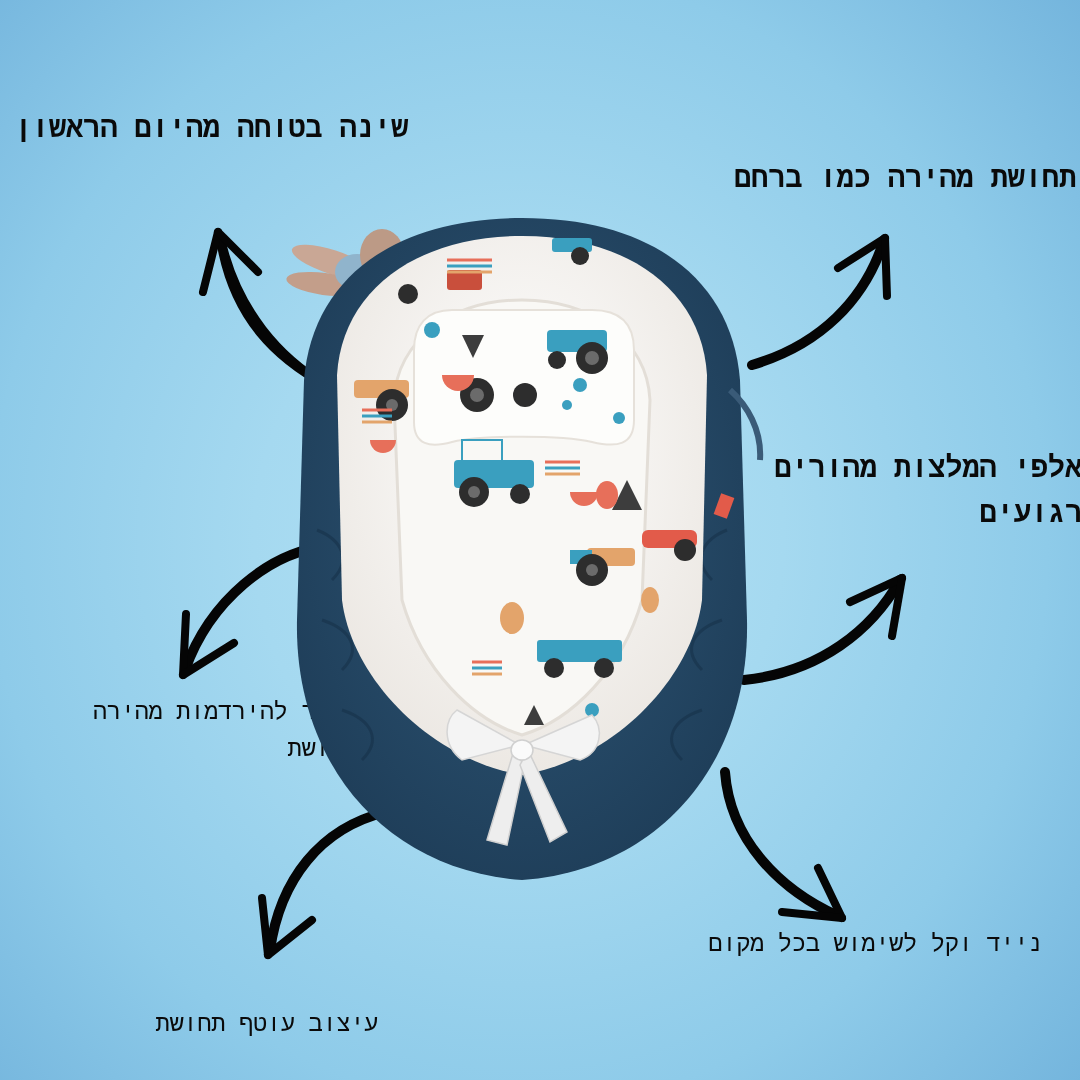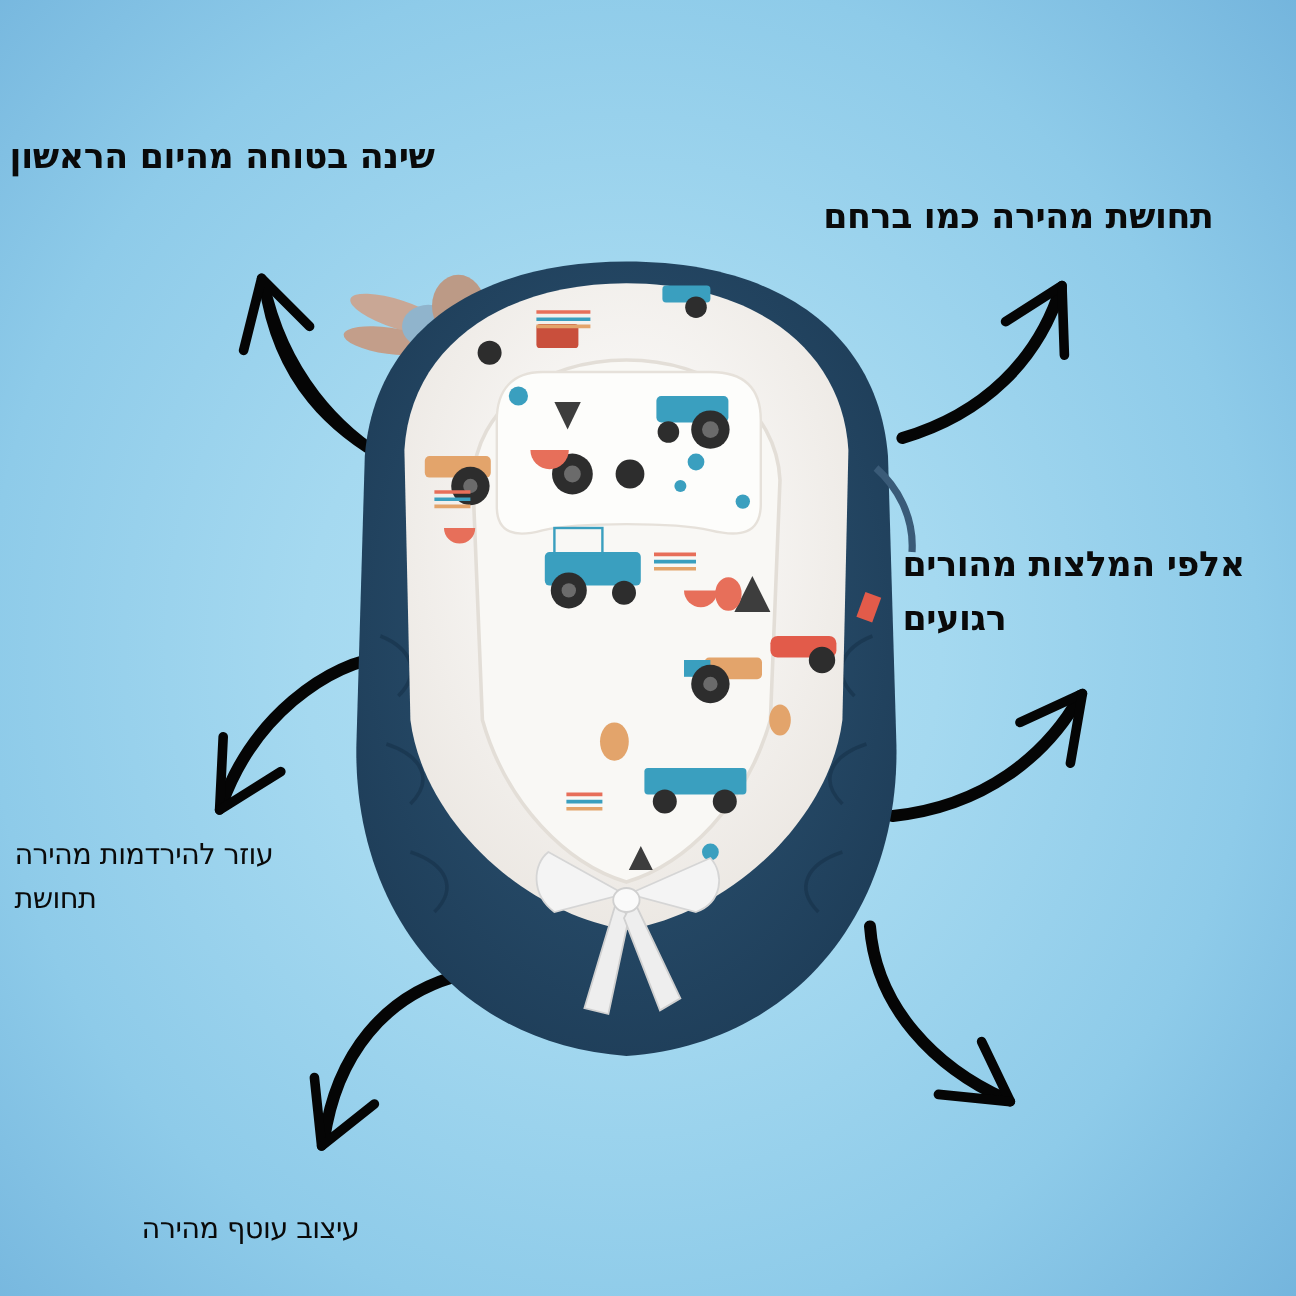--- a/index.html
+++ b/index.html
@@ -7,23 +7,24 @@
     body {
       position: relative;
       background: radial-gradient(ellipse 70% 75% at 48% 50%, #b3e2f5 0%, #a5d9f0 35%, #8ecbe9 70%, #74b5dd 100%);
       font-family: "DejaVu Sans", "Liberation Sans", sans-serif;
       color: #0a0a0a;
     }
     .canvas { position: absolute; inset: 0; }
     .caption {
       position: absolute;
       direction: rtl;
-      text-align: left;
+      text-align: right;
       white-space: nowrap;
       line-height: 1.55;
+      font-family: Liberation Mono, monospace;
     }
     .caption.bold { font-weight: bold; font-size: 29px; letter-spacing: -0.3px; }
     .caption.light { font-weight: normal; font-size: 24px; letter-spacing: -0.5px; }
     .arrow { position: absolute; overflow: visible; }
     .product { position: absolute; left: 262px; top: 200px; width: 520px; height: 690px; }
   </style>
 </head>
 <body>
 
 <div class="canvas">
@@ -35,22 +36,23 @@
   <div class="caption bold" style="left:752px; top:448px; width:330px;">
     <div>אלפי המלצות מהורים</div>
     <div>רגועים</div>
   </div>
 
   <div class="caption light" style="left:12px; top:694px; width:345px;">
     <div>עוזר להירדמות מהירה</div>
     <div>תחושת</div>
   </div>
 
-
-  <div class="caption light" style="left:118px; top:1006px; width:260px;">עיצוב עוטף מהירה</div>
+  <div class="caption light" style="left:632px; top:926px; width:410px;">נייד וקל לשימוש בכל מקום</div>
+
+  <div class="caption light" style="left:118px; top:1006px; width:260px;">עיצוב עוטף תחושת</div>
 
   <svg class="arrow" style="left:0;top:0;" width="1080" height="1080">
     <g fill="#050505" stroke="#050505" stroke-linecap="round" stroke-linejoin="round">
 
       <g>
         <path d="M326,385 C280,360 232,320 220,236 C236,312 282,360 326,385 Z" stroke-width="9" fill="none"></path>
         <path d="M218,232 L203,292" stroke-width="8" fill="none"></path>
         <path d="M218,232 L258,272" stroke-width="8" fill="none"></path>
       </g>
 

